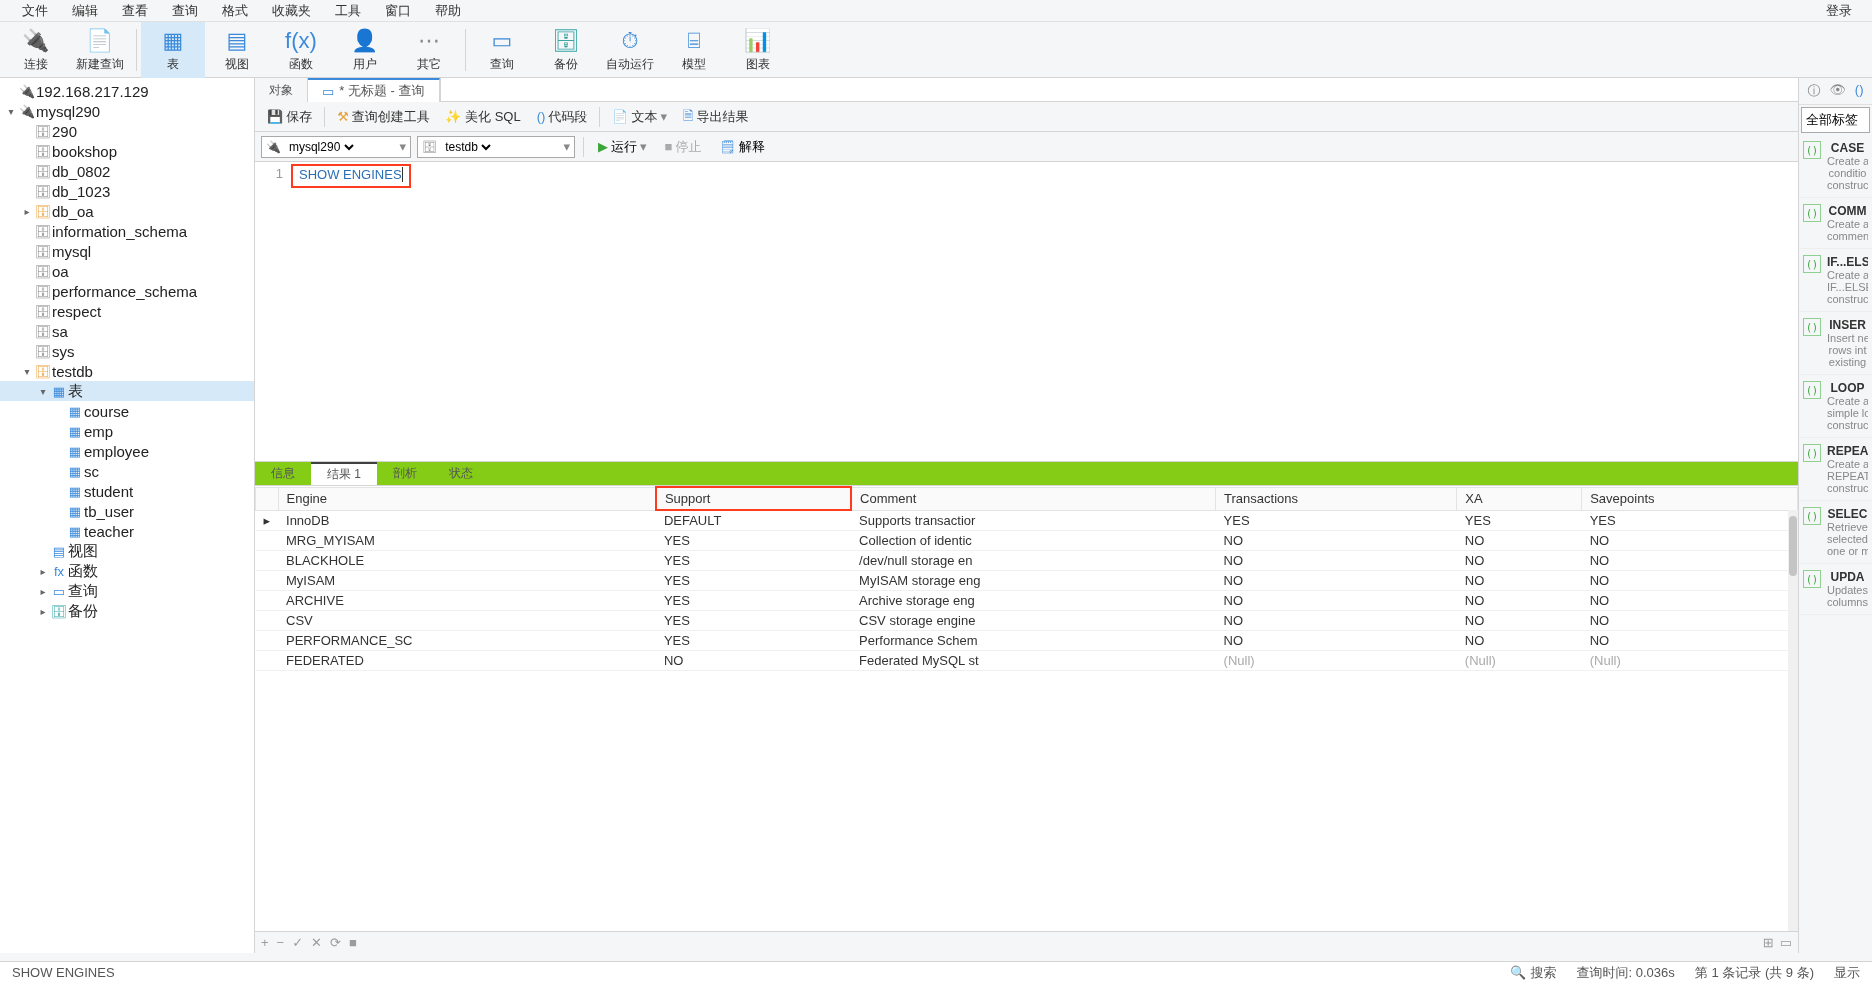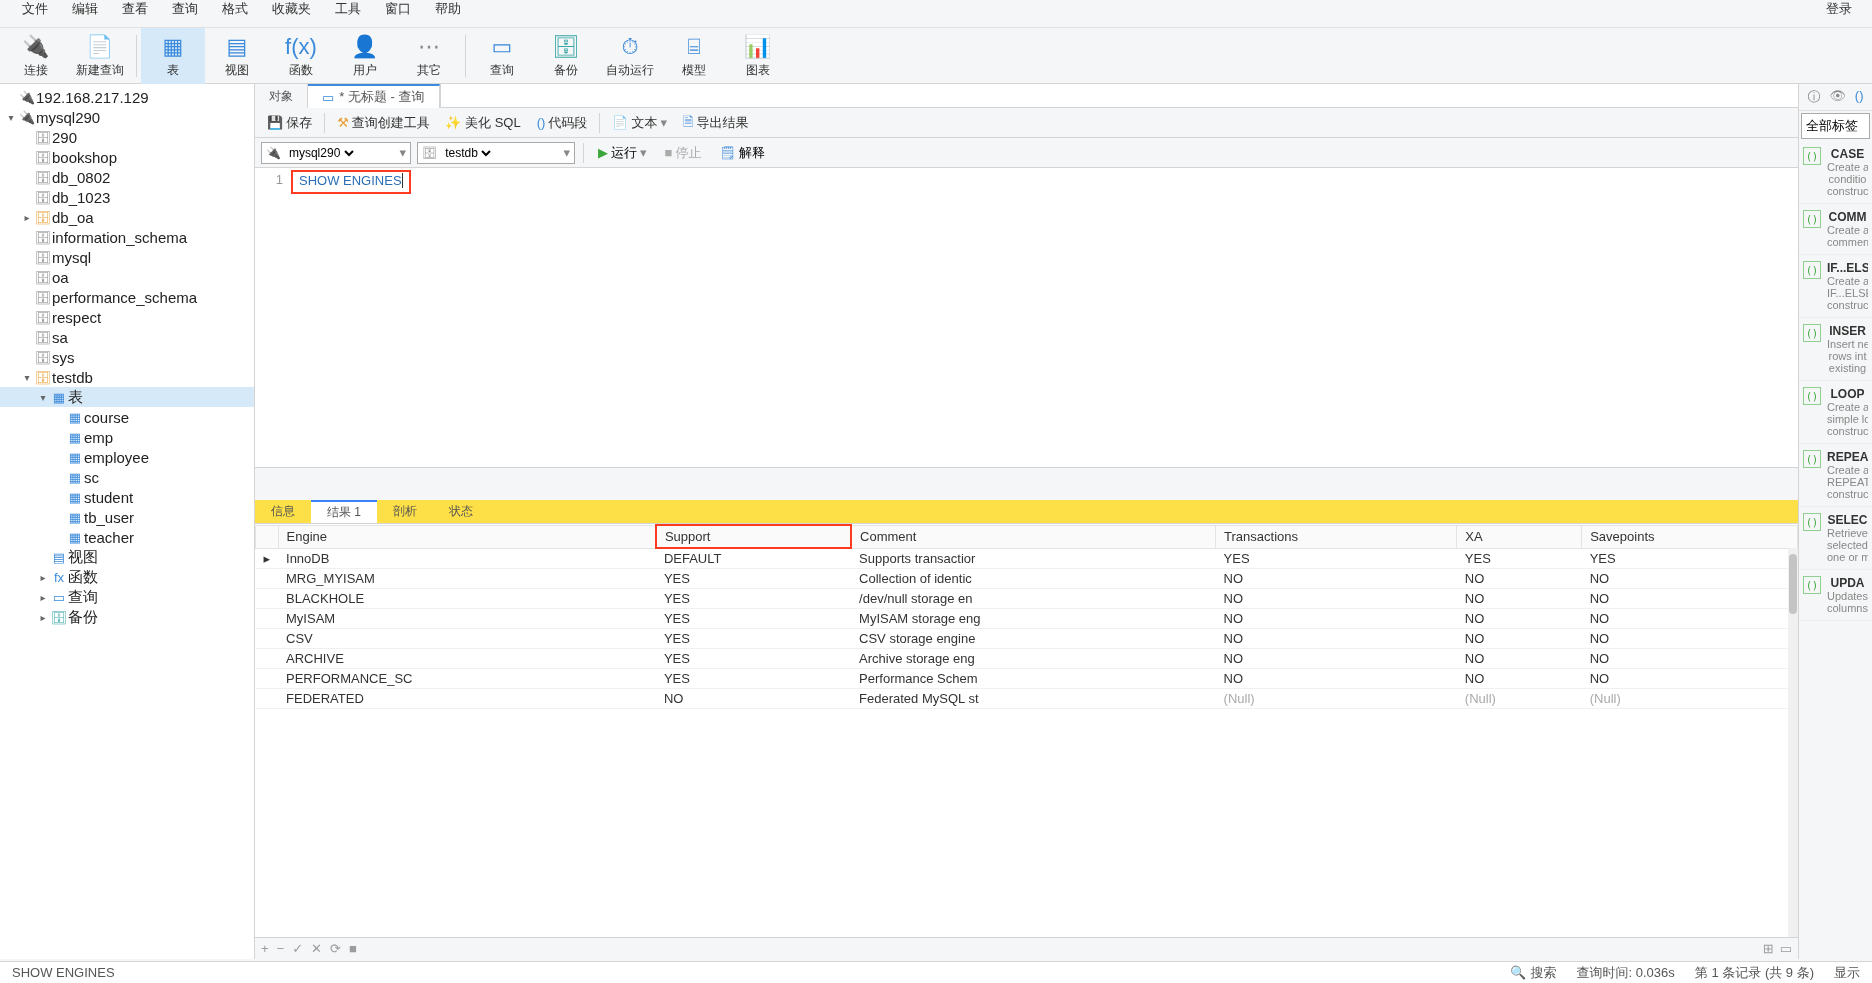--- a/index.html
+++ b/index.html
@@ -1,19 +1,19 @@
 <!DOCTYPE html>
 <html><head>
 <meta charset="utf-8">
 <style>
 * { box-sizing: border-box; margin: 0; padding: 0; font-family: "Microsoft YaHei", "Segoe UI", Arial, sans-serif; font-size: 13px; }
 body { background: #f5f6f7; width: 1872px; height: 983px; overflow: hidden; position: relative; }
 
 
-.menubar { display: flex; align-items: flex-start; height: 28px; background: #f5f6f7; padding: 0 10px; border-bottom: 1px solid #e0e0e0; }
+.menubar { display: flex; align-items: center; height: 22px; background: #f5f6f7; padding: 0 10px; border-bottom: 1px solid #e0e0e0; }
 .menubar-item { padding: 0 12px; cursor: default; color: #333; }
 .menubar-right { margin-left: auto; padding-right: 10px; color: #333; }
 
 
 .toolbar { display: flex; align-items: center; height: 56px; background: #f5f6f7; border-bottom: 1px solid #d4d4d4; padding: 0 4px; }
 .tool-btn { display: flex; flex-direction: column; align-items: center; justify-content: center; width: 64px; height: 56px; cursor: pointer; }
 .tool-btn.active { background: #d6e9f8; }
 .tool-btn .tool-icon { font-size: 22px; height: 30px; display: flex; align-items: center; justify-content: center; }
 .tool-btn .tool-label { font-size: 12px; color: #333; }
 .tool-sep { width: 1px; height: 42px; background: #d4d4d4; margin: 0 4px; }
@@ -58,23 +58,23 @@
 
 
 .editor { flex: 0 0 auto; height: 300px; background: #fff; display: flex; border-bottom: 1px solid #d4d4d4; position:relative; }
 .gutter { width: 36px; background: #fff; text-align: right; padding: 4px 8px; color: #999; font-family: Consolas, monospace; font-size: 13px; }
 .code { flex: 1; padding: 4px 6px; font-family: Consolas, monospace; font-size: 13px; color: #2a6fb5; position: relative; }
 .code-highlight { position: absolute; top: 2px; left: 0px; border: 2px solid #ff3b1f; padding: 1px 6px 4px 6px; pointer-events: none; }
 .code-line { display: inline-block; }
 .code-cursor { border-right:1px solid #333; display:inline-block; height:15px; vertical-align:text-bottom; }
 
 
-.result-tabs { display: flex; height: 24px; background: #fde047; border-bottom: 1px solid #d4d4d4; margin-top: 32px; }
+.result-tabs { display: flex; height: 24px; background: #84cc16; border-bottom: 1px solid #d4d4d4; }
 .result-tab { padding: 0 16px; display: flex; align-items: center; cursor: pointer; color: #555; font-size: 12px; }
-.result-tab.active { background: #fff; border-top: 2px solid #3b82f6; }
+.result-tab.active { background: #fff; border-top: 2px solid #404040; }
 
 
 .result-table-wrap { flex: 1; background: #fff; overflow: auto; position: relative; }
 .result-table { border-collapse: collapse; width: 100%; }
 .result-table th { text-align: left; padding: 3px 8px; background: #fafafa; border: 1px solid #e3e3e3; font-weight: normal; color: #333; }
 .result-table th.hl { border: 2px solid #ff3b1f; }
 .result-table td { padding: 2px 8px; border-bottom: 1px solid #f0f0f0; color: #333; }
 .result-table td.null { color: #aaa; }
 .row-marker { width: 14px; text-align: center; color: #333; }
 .result-scrollbar { position: absolute; right: 0; top: 24px; width: 10px; bottom: 0; background: #f0f0f0; }
@@ -451,32 +451,32 @@
               <td class="row-marker"></td>
               <td>MyISAM</td>
               <td>YES</td>
               <td>MyISAM storage eng</td>
               <td>NO</td>
               <td>NO</td>
               <td>NO</td>
             </tr>
             <tr>
               <td class="row-marker"></td>
+              <td>ARCHIVE</td>
+              <td>YES</td>
+              <td>Archive storage eng</td>
+              <td>NO</td>
+              <td>NO</td>
+              <td>NO</td>
+            </tr>
+            <tr>
+              <td class="row-marker"></td>
               <td>CSV</td>
               <td>YES</td>
               <td>CSV storage engine</td>
-              <td>NO</td>
-              <td>NO</td>
-              <td>NO</td>
-            </tr>
-            <tr>
-              <td class="row-marker"></td>
-              <td>ARCHIVE</td>
-              <td>YES</td>
-              <td>Archive storage eng</td>
               <td>NO</td>
               <td>NO</td>
               <td>NO</td>
             </tr>
             <tr>
               <td class="row-marker"></td>
               <td>PERFORMANCE_SC</td>
               <td>YES</td>
               <td>Performance Schem</td>
               <td>NO</td>

